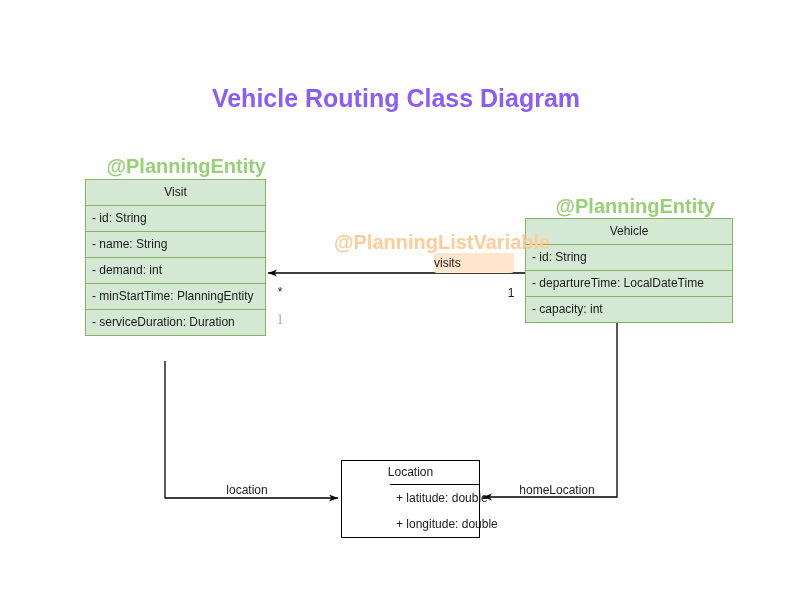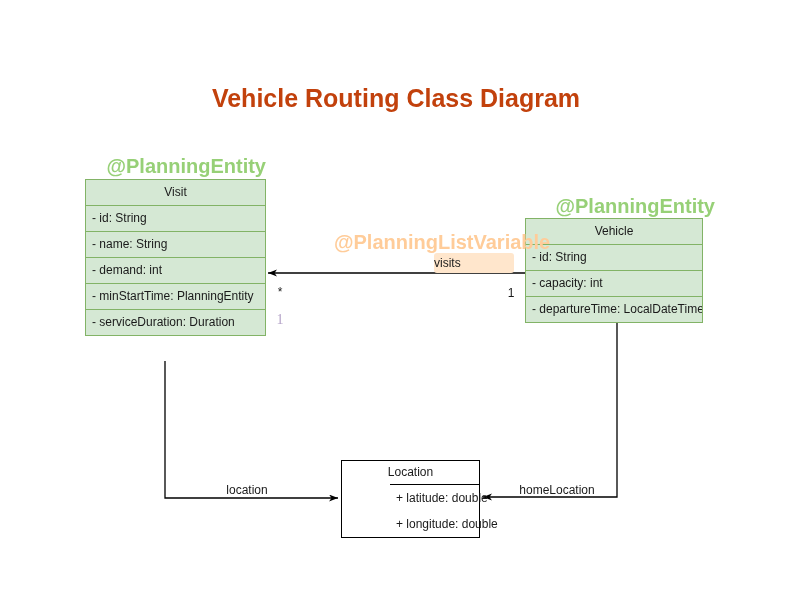--- a/index.html
+++ b/index.html
@@ -24,21 +24,21 @@
     pointer-events: none;
   }
   .diagram-title {
     position: absolute;
     left: 0;
     top: 84px;
     width: 792px;
     text-align: center;
     font-size: 25px;
     font-weight: bold;
-    color: #c2410c;
+    color: #8b5cf6;
   }
   .stereotype {
     position: absolute;
     text-align: right;
     font-size: 20px;
     font-weight: bold;
     white-space: nowrap;
   }
   .stereotype.green { color: var(--entity-annotation, #97d077); }
   .stereotype.orange { color: var(--list-variable-annotation, #ffcc99); }
@@ -137,25 +137,25 @@
   <div class="uml-class green" style="left:85px; top:179px; width:181px;">
     <div class="uml-head">Visit</div>
     <div class="uml-row">- id: String</div>
     <div class="uml-row">- name: String</div>
     <div class="uml-row">- demand: int</div>
     <div class="uml-row">- minStartTime: PlanningEntity</div>
     <div class="uml-row">- serviceDuration: Duration</div>
   </div>
 
   <div class="stereotype green" style="left:525px; top:195px; width:190px;">@PlanningEntity</div>
-  <div class="uml-class green" style="left:525px; top:218px; width:178px;">
+  <div class="uml-class green" style="left:525px; top:218px; width:208px;">
     <div class="uml-head">Vehicle</div>
     <div class="uml-row">- id: String</div>
+    <div class="uml-row">- departureTime: LocalDateTime</div>
     <div class="uml-row">- capacity: int</div>
-    <div class="uml-row">- departureTime: LocalDateTime</div>
   </div>
 
   <div class="uml-class plain" style="left:341px; top:460px; width:139px;">
     <div class="uml-head">Location</div>
     <div class="uml-compartment">
       <div class="uml-line">+ latitude: double</div>
       <div class="uml-line">+ longitude: double</div>
     </div>
   </div>
 

